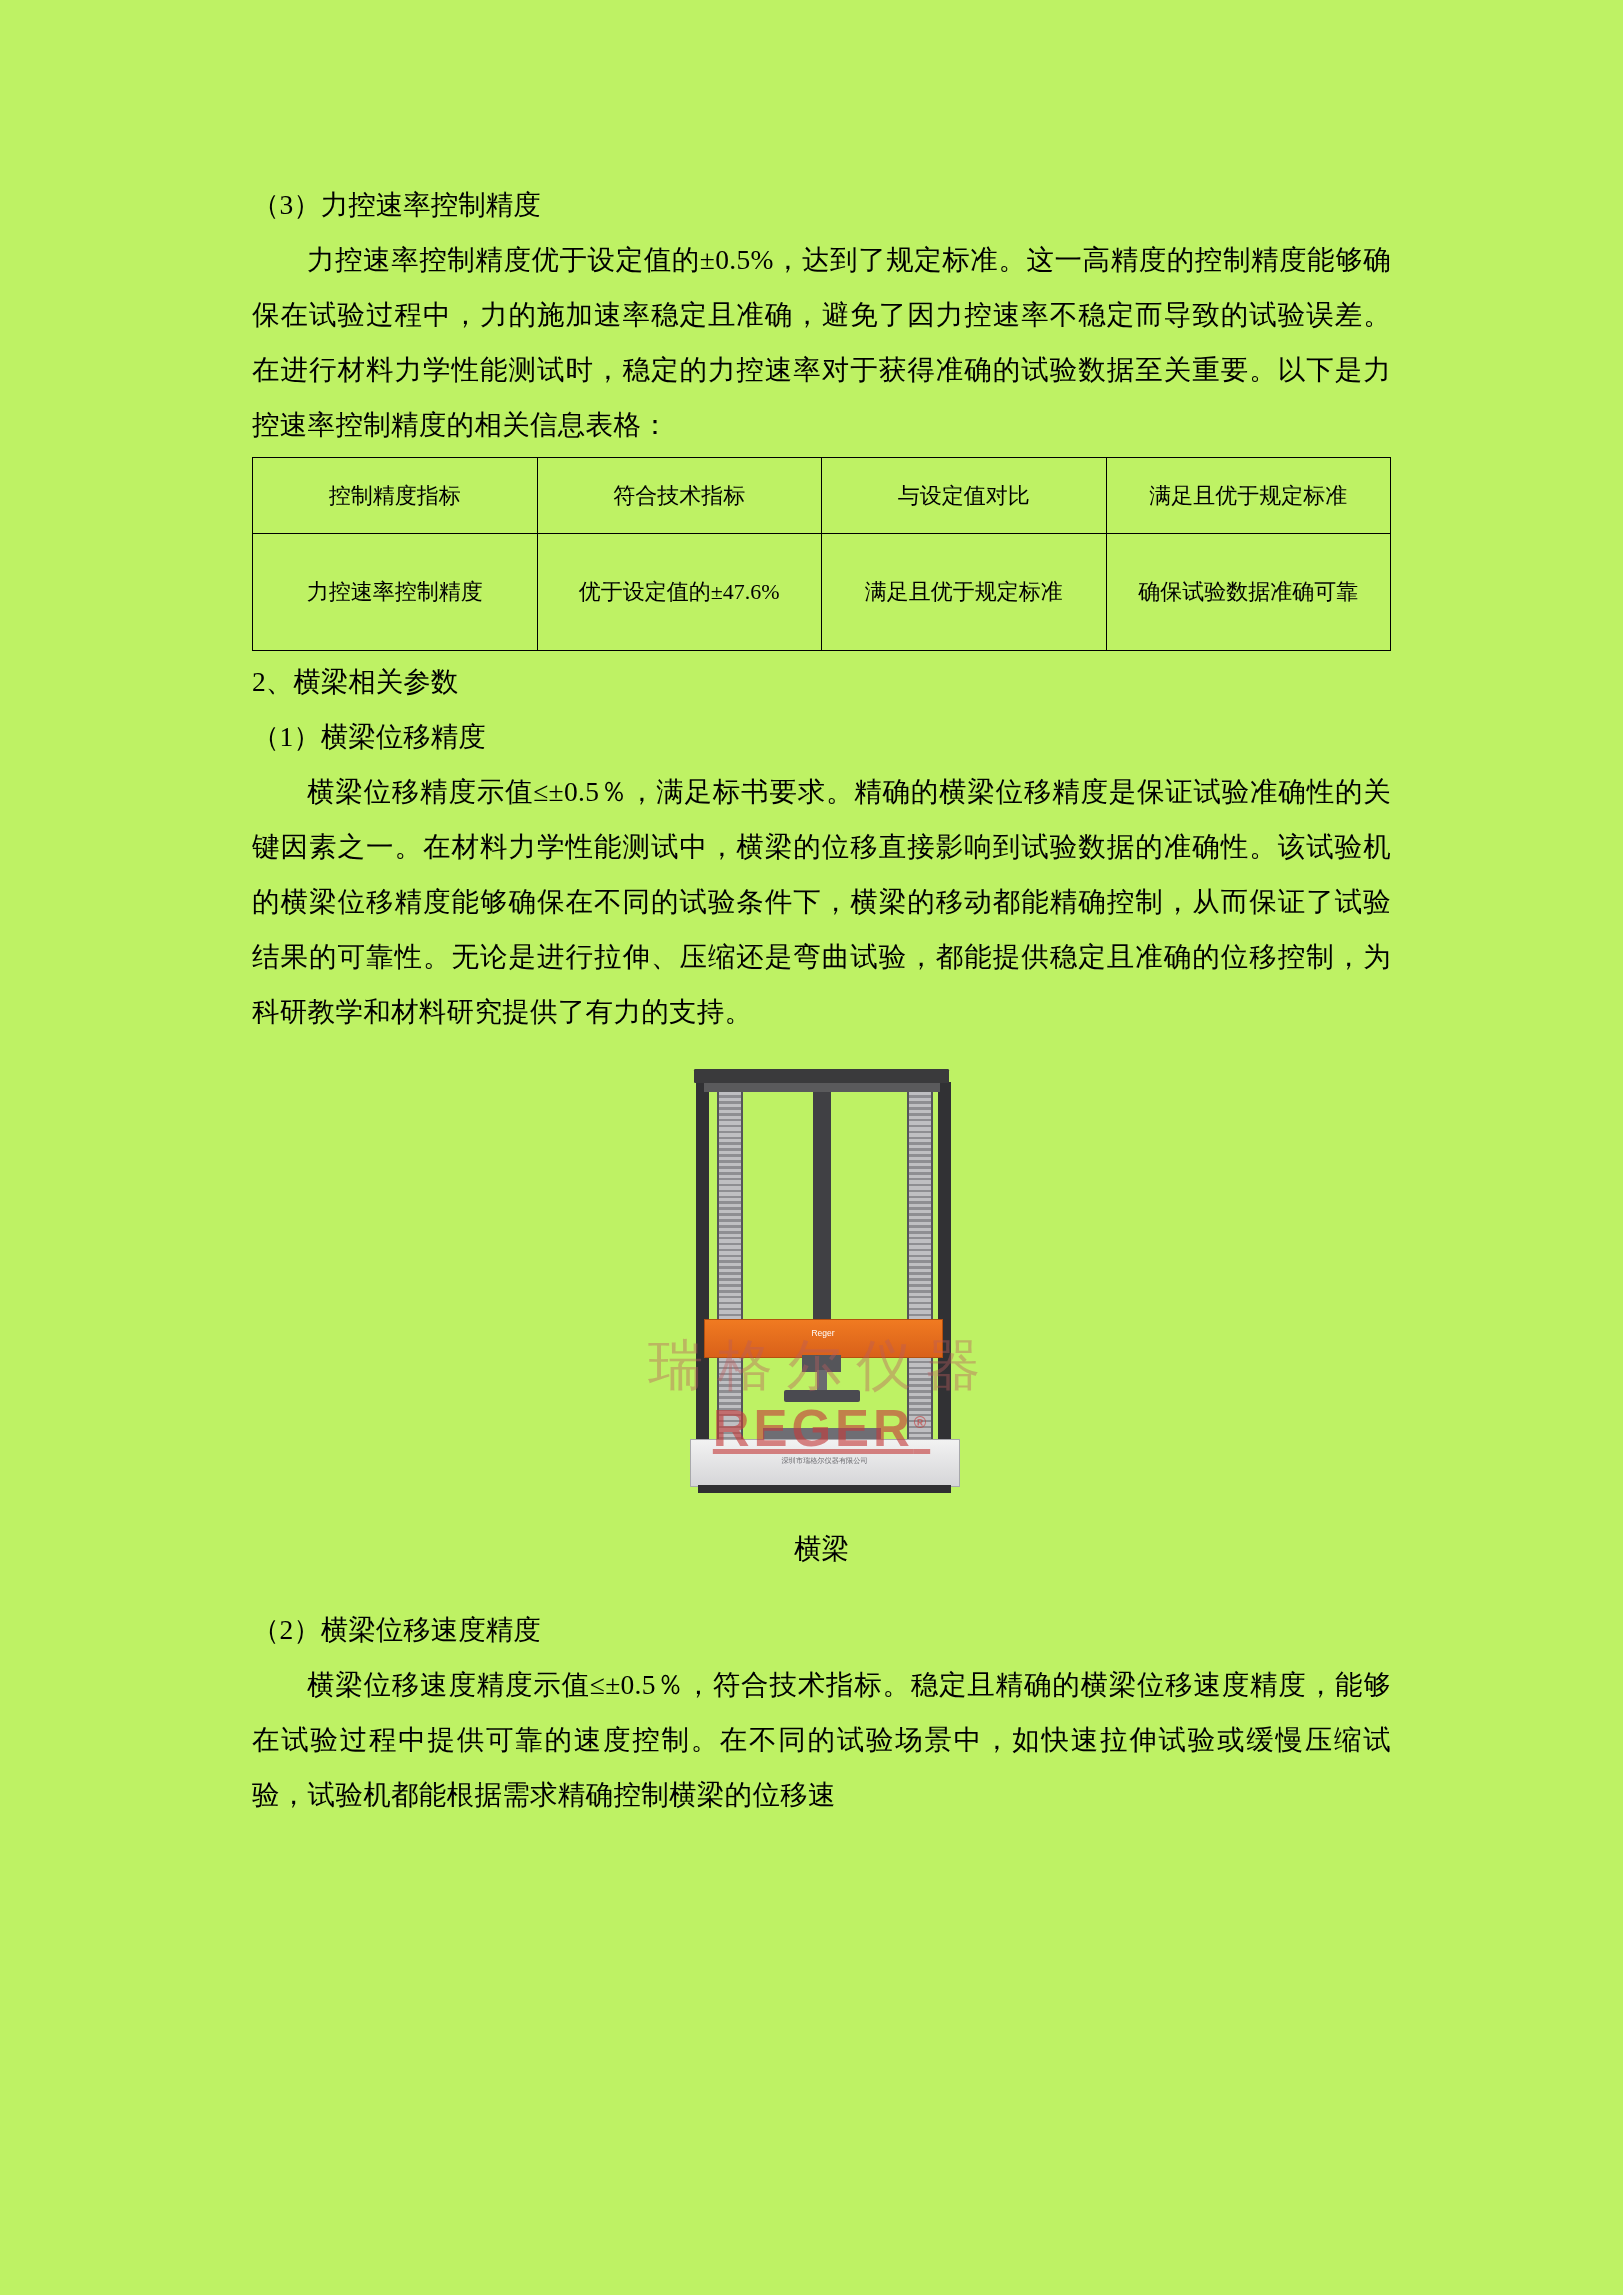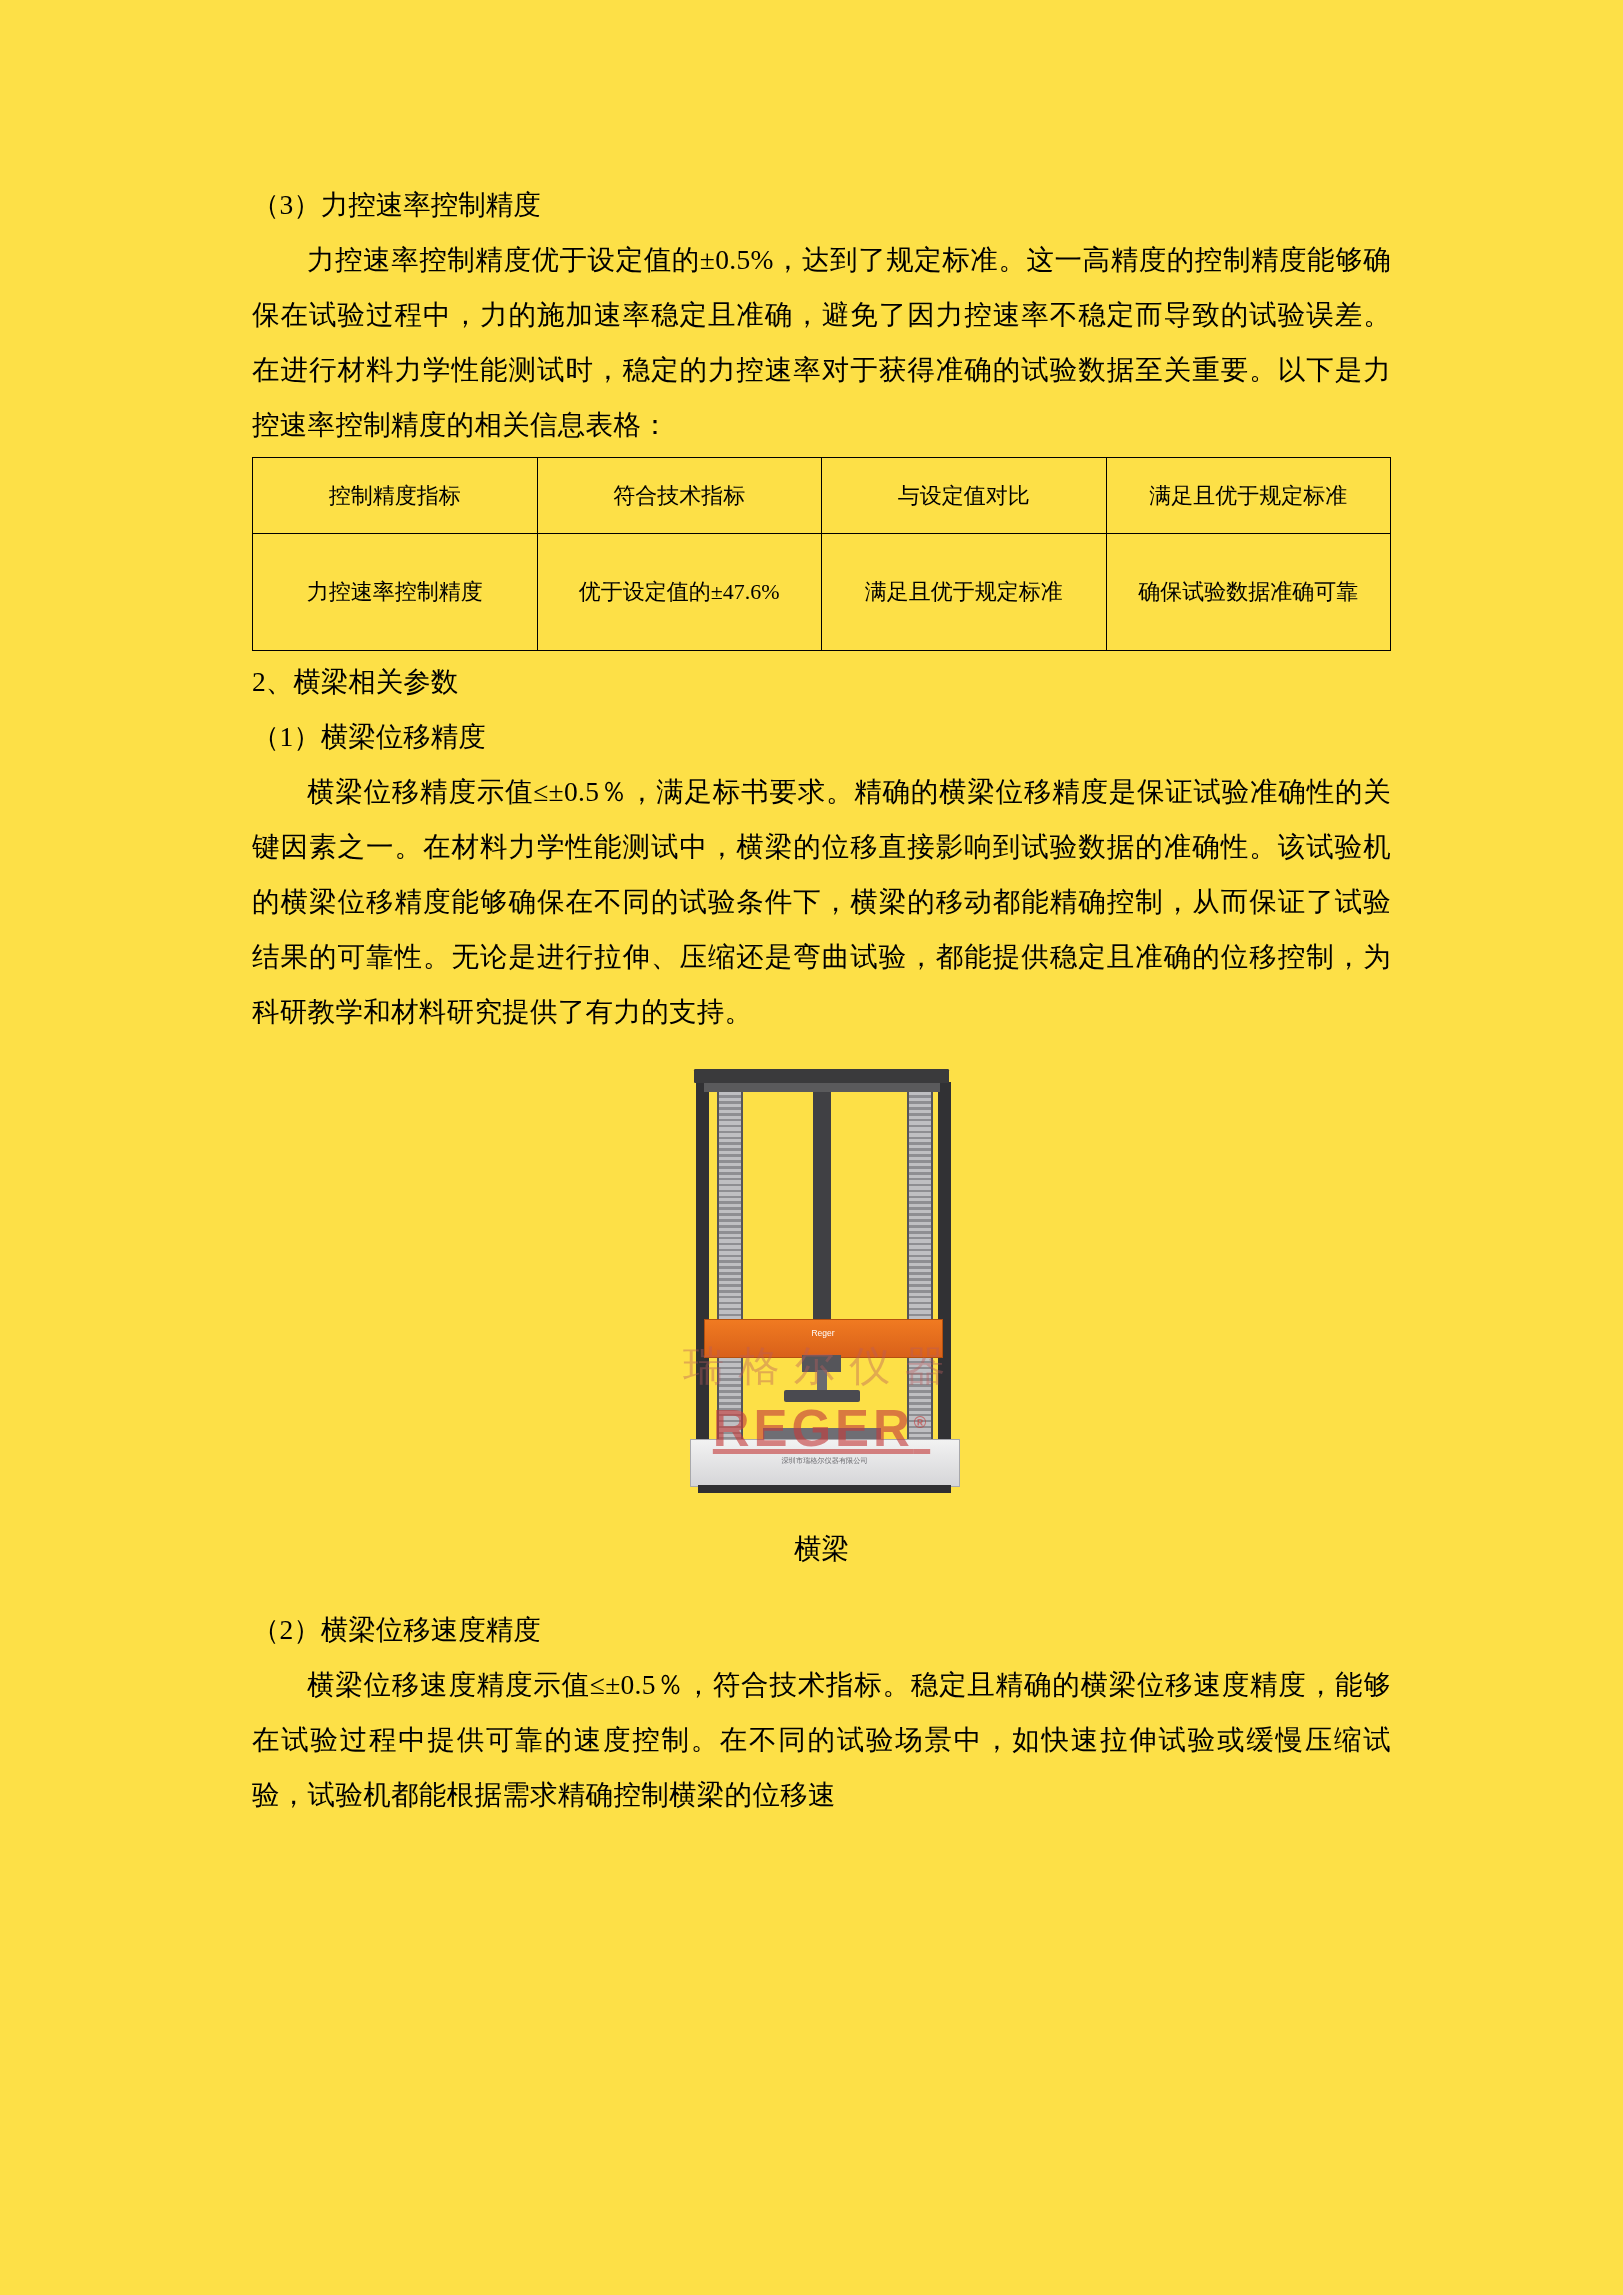--- a/index.html
+++ b/index.html
@@ -15,21 +15,21 @@
     color: #000000;
     position: relative;
     overflow: hidden;
   }
   .page {
     position: absolute;
     left: 0;
     top: 0;
     width: 1623px;
     height: 2295px;
-    background: #fde047;
+    background: #bef264;
   }
   .content {
     position: absolute;
     left: 252px;
     top: 177px;
     width: 1139px;
   }
   .para {
     font-size: 27.5px;
     line-height: 55px;
@@ -214,21 +214,21 @@
   .watermark {
     position: absolute;
     left: 50%;
     top: 281px;
     transform: translateX(-50%);
     width: 458px;
     text-align: center;
     pointer-events: none;
   }
   .wm-cn {
-    font-size: 41px;
+    font-size: 55px;
     color: rgba(186, 92, 92, 0.40);
     letter-spacing: 14.4px;
     font-family: "Liberation Serif", serif;
     line-height: 46px;
   }
   .wm-en {
     font-size: 51px;
     font-weight: bold;
     color: rgba(196, 60, 60, 0.62);
     letter-spacing: 3.9px;

